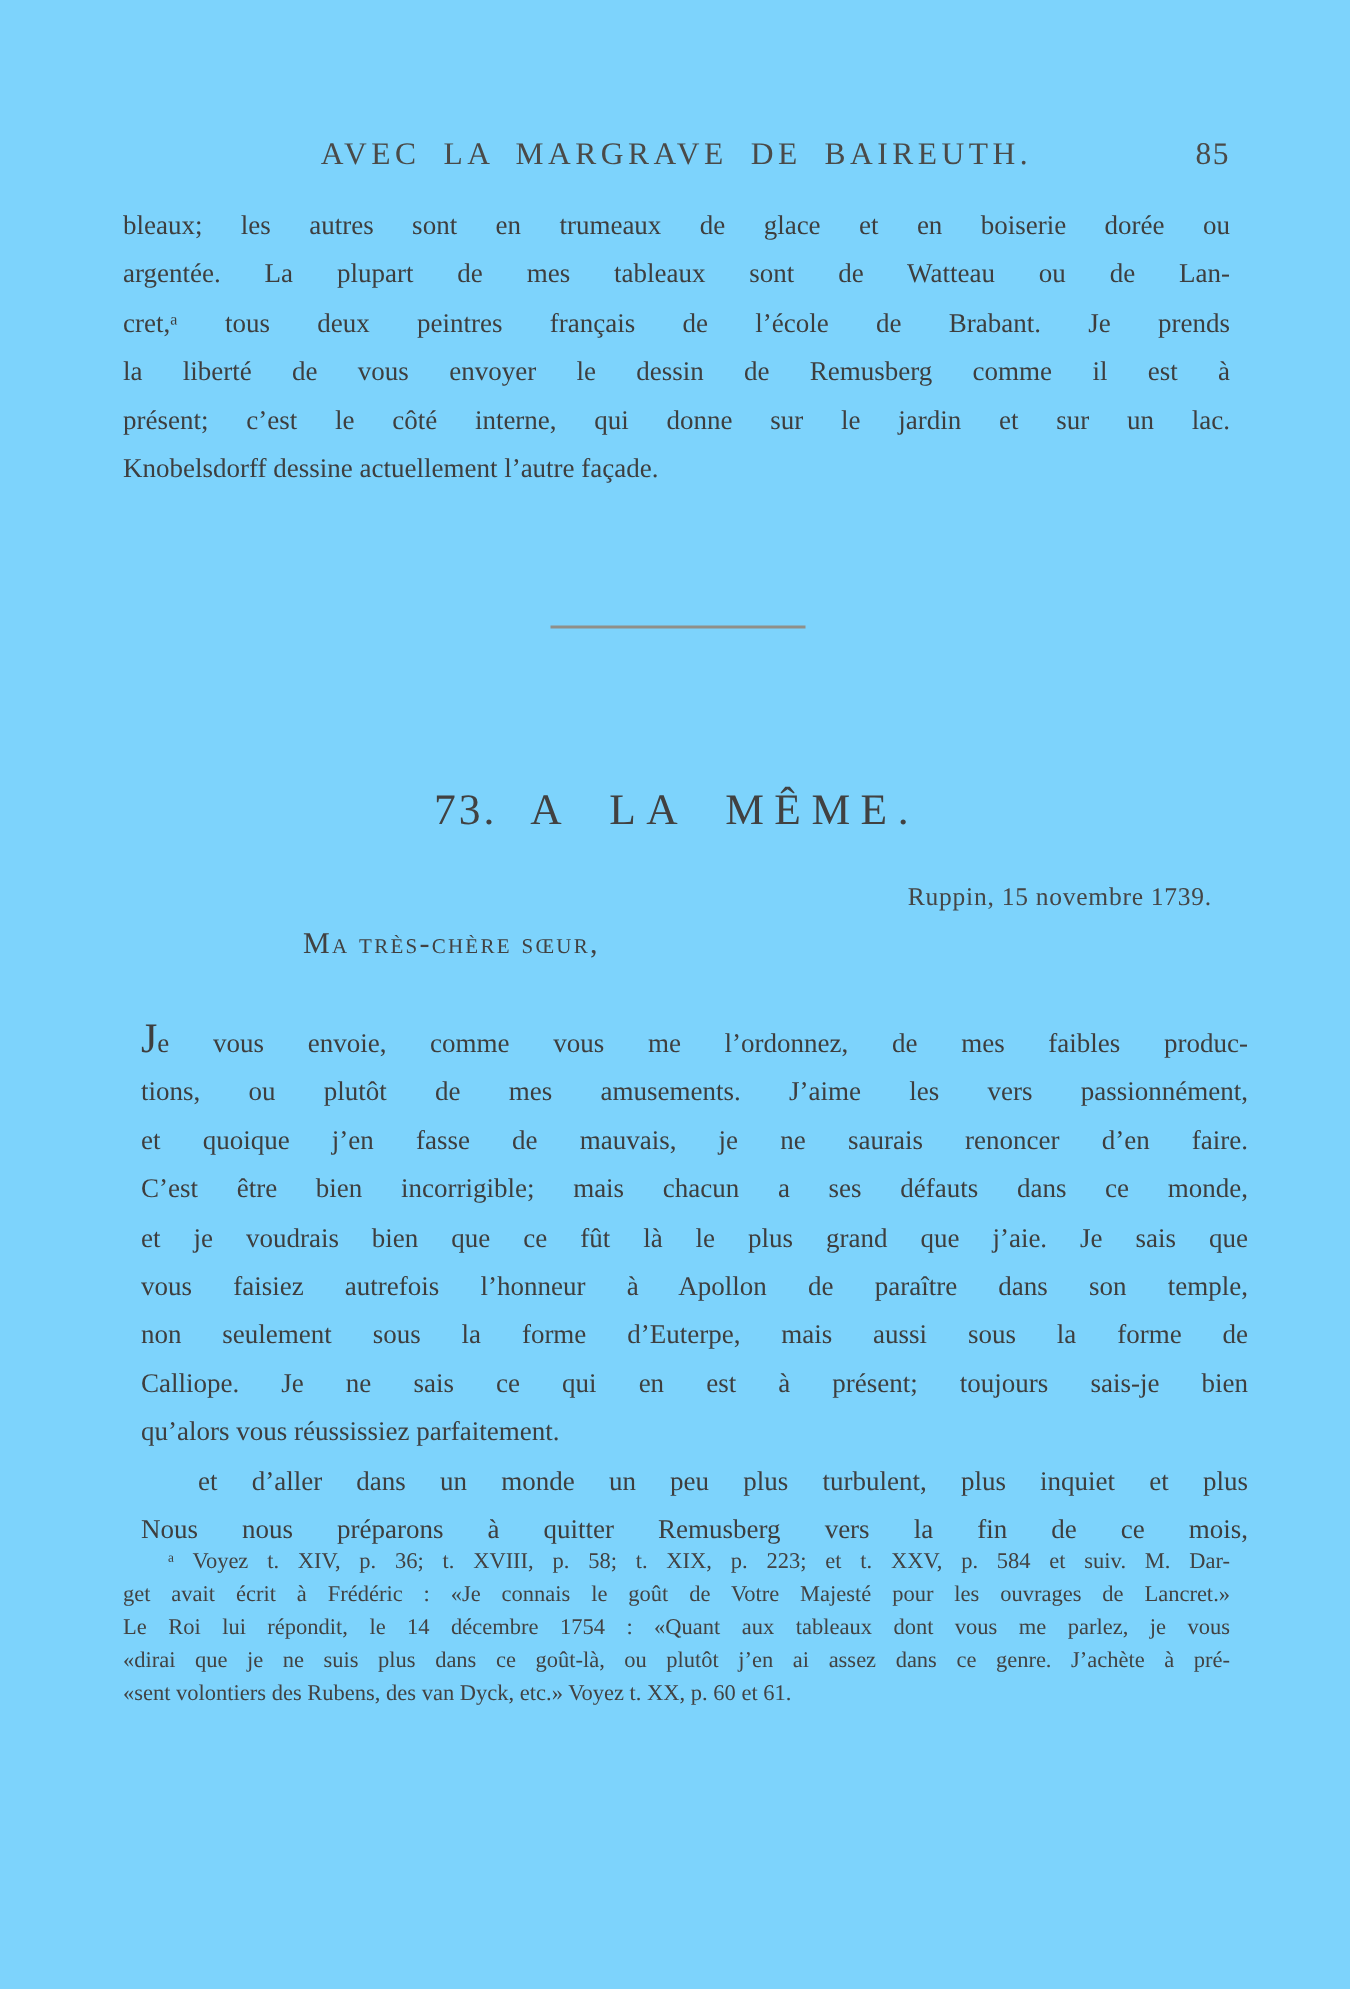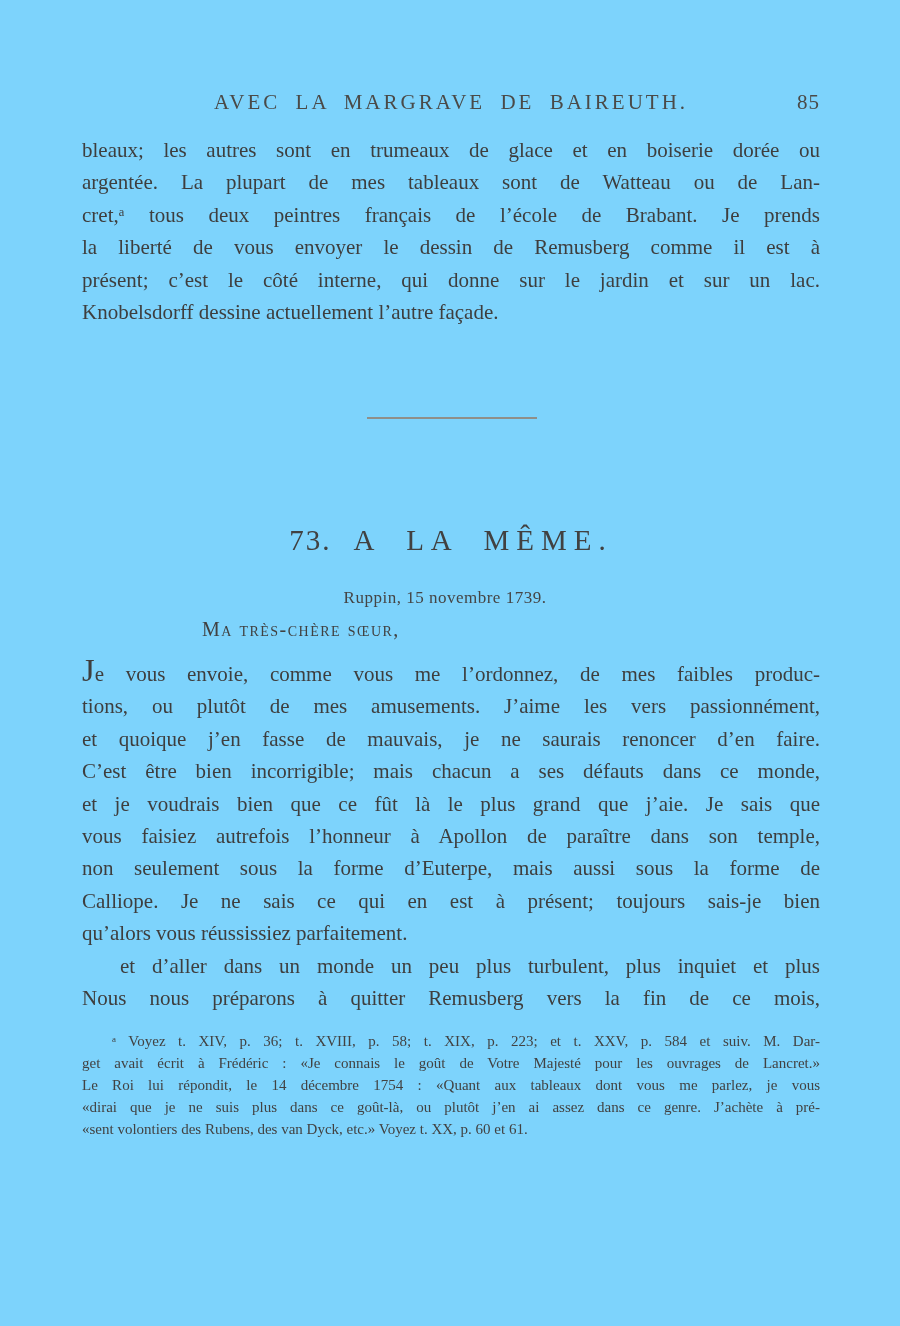--- a/index.html
+++ b/index.html
@@ -28,21 +28,21 @@
   .page-number {
     position: absolute;
     right: 0;
     top: 0;
     font-size: 21px;
     letter-spacing: 1px;
     color: #4a4a48;
   }
 
   
-  .para { font-size: 21px; line-height: 32.4px; }
+  .para { font-size: 18px; line-height: 32.4px; }
   .line {
     text-align: justify;
     text-align-last: justify;
     -moz-text-align-last: justify;
     white-space: nowrap;
     overflow: visible;
   }
   .flush-last .line:last-child { text-align-last: left; }
   .indent-first .line:first-child { text-indent: 38px; }
 
@@ -61,39 +61,39 @@
     top: 524px;
     text-align: center;
     font-size: 29px;
     color: #414141;
   }
   .heading .section-number { letter-spacing: 2px; margin-right: 22px; margin-top: 17px; }
   .heading .section-title { letter-spacing: 7px; word-spacing: 12px; }
 
   .dateline {
     top: 588px;
-    text-align: center;
+    text-align: right;
     padding-right: 12px;
     box-sizing: border-box;
     font-size: 17px;
     letter-spacing: 0.5px;
     color: #454545;
   }
 
   .salutation {
     top: 618px;
     padding-left: 120px;
     box-sizing: border-box;
     font-variant: small-caps;
     font-size: 20px;
     letter-spacing: 1.5px;
     color: #414141;
   }
 
-  .letter-body { top: 654px; }
+  .letter-body { top: 677px; margin-left: 12px; }
   .para2 .line:first-child::first-letter { font-size: 1.55em; }
 
   .footnote {
     top: 1030px;
     font-size: 15px;
     line-height: 22px;
     color: #424242;
   }
   .footnote .line:first-child { text-indent: 30px; }
 </style>

